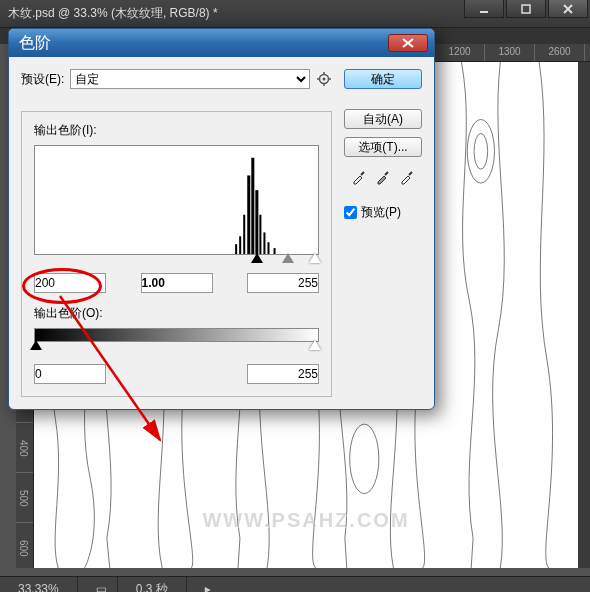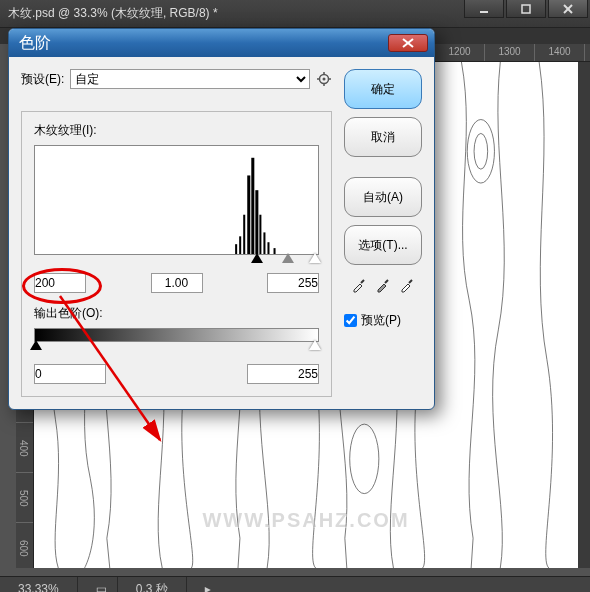--- a/index.html
+++ b/index.html
@@ -22,34 +22,34 @@
 .statusbar span{color:#ccc;padding:0 18px;border-right:1px solid #2a2a2a;height:100%;line-height:24px}
 .tab-row{position:absolute;top:28px;left:0;right:0;height:16px;background:#333}
 
 .dialog{position:absolute;top:28px;left:8px;width:427px;background:#f0f0f0;border:1px solid #2b5a8a;border-radius:6px;box-shadow:6px 6px 18px rgba(0,0,0,0.5);overflow:visible}
 .dlg-title{height:28px;background:linear-gradient(#5a9bd5,#2b6cb0 50%,#1f5998);border-radius:5px 5px 0 0;display:flex;align-items:center;justify-content:space-between;padding:0 6px 0 10px}
 .dlg-title span{color:#fff;font-size:16px}
 .dlg-close{width:40px;height:18px;background:linear-gradient(#d96a6a,#c0392b);border:1px solid #7a1f1f;border-radius:3px;display:flex;align-items:center;justify-content:center}
 .dlg-body{padding:12px;display:flex;gap:12px}
 .dlg-left{flex:1}
 .dlg-right{width:78px;display:flex;flex-direction:column;gap:8px;align-items:stretch}
-.btn{height:40px;background:linear-gradient(#fdfdfd,#e4e4e4);border:1px solid #888;border-radius:11px;font-size:12px;cursor:pointer}
+.btn{height:20px;background:linear-gradient(#fdfdfd,#e4e4e4);border:1px solid #888;border-radius:3px;font-size:12px;cursor:pointer}
 .btn.primary{background:linear-gradient(#cdeeff,#8fd3ff);border-color:#3a7ab8}
 .row{display:flex;align-items:center;gap:6px;margin-bottom:22px}
 .gear{width:16px;height:16px;display:inline-flex;align-items:center;justify-content:center}
 select,input[type=text]{height:20px;border:1px solid #999;background:#fff;padding:0 0;font-size:12px}
 .fieldset{border:1px solid #bbb;padding:10px 12px 12px;margin-top:4px}
 .hist{width:100%;height:110px;border:1px solid #888;background:#fff;margin-top:6px;position:relative}
 .handles{position:relative;height:14px;margin-top:-2px}
 .tri{position:absolute;top:0;width:0;height:0;border-left:6px solid transparent;border-right:6px solid transparent}
 .tri.black{border-bottom:10px solid #000}
 .tri.gray{border-bottom:10px solid #888}
 .tri.white{border-bottom:10px solid #fff;filter:drop-shadow(0 0 1px #666)}
 .inp3{display:flex;justify-content:space-between;margin-top:6px}
-.inp3 input{width:52px;text-align:left}
+.inp3 input{width:72px;text-align:left}
 .grad{width:100%;height:14px;background:linear-gradient(to right,#000,#fff);border:1px solid #888;margin-top:6px}
 .inp2{display:flex;justify-content:space-between;margin-top:10px}
 .inp2 input{width:72px}
 .eyedrops{display:flex;gap:8px;justify-content:center;margin-top:4px}
 .chk{display:flex;align-items:center;gap:4px;margin-top:8px}
 .circle-mark{position:absolute;border:3px solid #e20000;border-radius:50%;pointer-events:none}
 .arrow-mark{position:absolute;pointer-events:none}
 .scrollbar-v{position:absolute;top:62px;right:0;width:12px;bottom:24px;background:#3a3a3a}
 </style>
 </head>
@@ -75,21 +75,21 @@
             <line x1="10" y1="2" x2="2" y2="10" stroke="#ddd" stroke-width="2"></line>
           </svg>
         </div>
     </div>
   </div>
   <div class="tab-row"></div>
 
   <div class="ruler-h">
     <div class="ruler-tick" style="left:400px">1200</div>
     <div class="ruler-tick" style="left:450px">1300</div>
-    <div class="ruler-tick" style="left:500px">1400</div>
+    <div class="ruler-tick" style="left:500px">2600</div>
     <div class="ruler-tick" style="left:550px">1500</div>
   </div>
   <div class="ruler-v">
     <div class="ruler-tick" style="top:360px">400</div>
     <div class="ruler-tick" style="top:410px">500</div>
     <div class="ruler-tick" style="top:460px">600</div>
   </div>
 
   <div class="canvas-area">
     <svg class="wood-pattern" viewBox="0 0 560 510" preserveAspectRatio="none">
@@ -150,21 +150,21 @@
               <g stroke="#555" stroke-width="1.5">
                 <line x1="7" y1="0" x2="7" y2="2"></line>
                 <line x1="7" y1="12" x2="7" y2="14"></line>
                 <line x1="0" y1="7" x2="2" y2="7"></line>
                 <line x1="12" y1="7" x2="14" y2="7"></line>
               </g>
             </svg>
         </span>
       </div>
       <div class="fieldset">
-        <label>木纹纹理(I):</label>
+        <label>输出色阶(I):</label>
         <div class="hist">
           <svg width="100%" height="100%" viewBox="0 0 280 110" preserveAspectRatio="none">
             <g fill="#000">
               <rect x="198" y="100" width="2" height="10"></rect>
                 <rect x="202" y="92" width="2" height="18"></rect>
               <rect x="206" y="70" width="2" height="40"></rect>
                 <rect x="210" y="30" width="3" height="80"></rect>
               <rect x="214" y="12" width="3" height="98"></rect>
                 <rect x="218" y="45" width="3" height="65"></rect>
               <rect x="222" y="70" width="2" height="40"></rect>
@@ -174,38 +174,37 @@
             </g>
           </svg>
         </div>
         <div class="handles">
           <div class="tri black" style="left:calc(78.4% - 6px)"></div>
           <div class="tri gray" style="left:calc(89% - 6px)"></div>
           <div class="tri white" style="left:calc(100% - 10px)"></div>
         </div>
         <div class="inp3">
           <input type="text" value="200" style="">
-          <input type="text" style="text-align: center;" value="1.00">
+          <input type="text" style=" font-weight: bold;" value="1.00">
           <input type="text" style="text-align: right;" value="255">
         </div>
         <label style="display:block;margin-top:12px">输出色阶(O):</label>
         <div class="grad"></div>
         <div class="handles">
           <div class="tri black" style="left:-4px"></div>
           <div class="tri white" style="left:calc(100% - 10px)"></div>
         </div>
         <div class="inp2">
           <input type="text" value="0" style="">
           <input type="text" style="text-align: right;" value="255">
         </div>
       </div>
     </div>
     <div class="dlg-right">
       <button class="btn primary">确定</button>
-      <button class="btn">取消</button>
       <button class="btn" style="margin-top:12px">自动(A)</button>
       <button class="btn">选项(T)...</button>
       <div class="eyedrops">
         <span><svg width="16" height="16" viewBox="0 0 16 16">
               <path d="M3 13 L9 7 L11 9 L5 15 L3 15 Z" fill="none" stroke="#333"></path>
               <path d="M10 6 L13 3" stroke="#333" stroke-width="2"></path>
             </svg></span>
         <span><svg width="16" height="16" viewBox="0 0 16 16">
               <path d="M3 13 L9 7 L11 9 L5 15 L3 15 Z" fill="#999" stroke="#333"></path>
               <path d="M10 6 L13 3" stroke="#333" stroke-width="2"></path>

